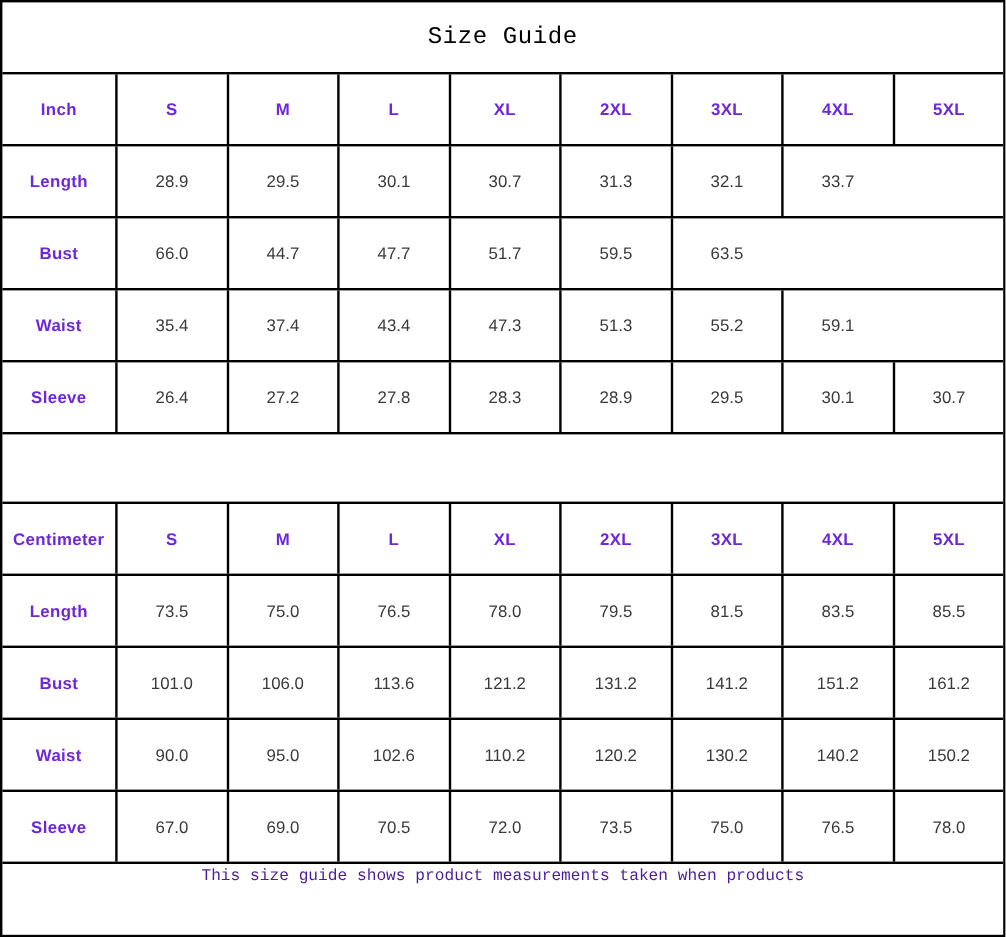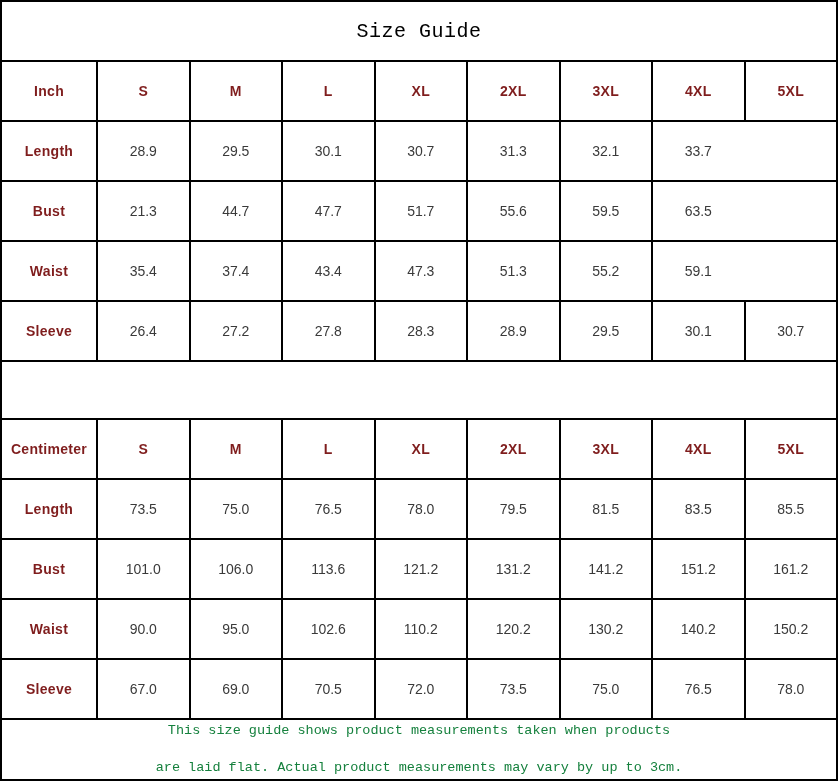--- a/index.html
+++ b/index.html
@@ -31,35 +31,35 @@
   .cell {
     display: flex;
     align-items: center;
     justify-content: center;
     border-left: 2px solid #000000;
     font-size: 14px;
   }
   .cell:first-child { border-left: none; }
   .cell.label, .cell.head {
     font-weight: bold;
-    color: #7f1d1d;
+    color: #6d28d9;
     letter-spacing: 0.3px;
   }
   .cell.val { color: #3a3a3a; }
   .gap-row { border-top: 2px solid #000000; }
   .footer-row {
     border-top: 2px solid #000000;
     display: flex;
     flex-direction: column;
     align-items: center;
-    justify-content: space-between;
+    justify-content: flex-start;
     font-family: "Liberation Mono", monospace;
     font-size: 13.5px;
     line-height: 22px;
-    color: #15803d;
+    color: #4c1d95;
   }
 </style>
 </head>
 <body>
 
 <div class="sheet">
 
   <div class="title-row">Size Guide</div>
 
   <div class="trow">
@@ -80,25 +80,24 @@
     <div class="cell val">29.5</div>
     <div class="cell val">30.1</div>
     <div class="cell val">30.7</div>
     <div class="cell val">31.3</div>
     <div class="cell val">32.1</div>
     <div class="cell val">33.7</div>
   </div>
 
   <div class="trow">
     <div class="cell label">Bust</div>
-    <div class="cell val">21.3</div>
+    <div class="cell val">66.0</div>
     <div class="cell val">44.7</div>
     <div class="cell val">47.7</div>
     <div class="cell val">51.7</div>
-    <div class="cell val">55.6</div>
     <div class="cell val">59.5</div>
     <div class="cell val">63.5</div>
   </div>
 
   <div class="trow">
     <div class="cell label">Waist</div>
     <div class="cell val">35.4</div>
     <div class="cell val">37.4</div>
     <div class="cell val">43.4</div>
     <div class="cell val">47.3</div>
@@ -176,16 +175,15 @@
     <div class="cell val">70.5</div>
     <div class="cell val">72.0</div>
     <div class="cell val">73.5</div>
     <div class="cell val">75.0</div>
     <div class="cell val">76.5</div>
     <div class="cell val">78.0</div>
   </div>
 
   <div class="footer-row">
     <div>This size guide shows product measurements taken when products</div>
-    <div>are laid flat. Actual product measurements may vary by up to 3cm.</div>
   </div>
 
 </div>
 
 </body></html>

